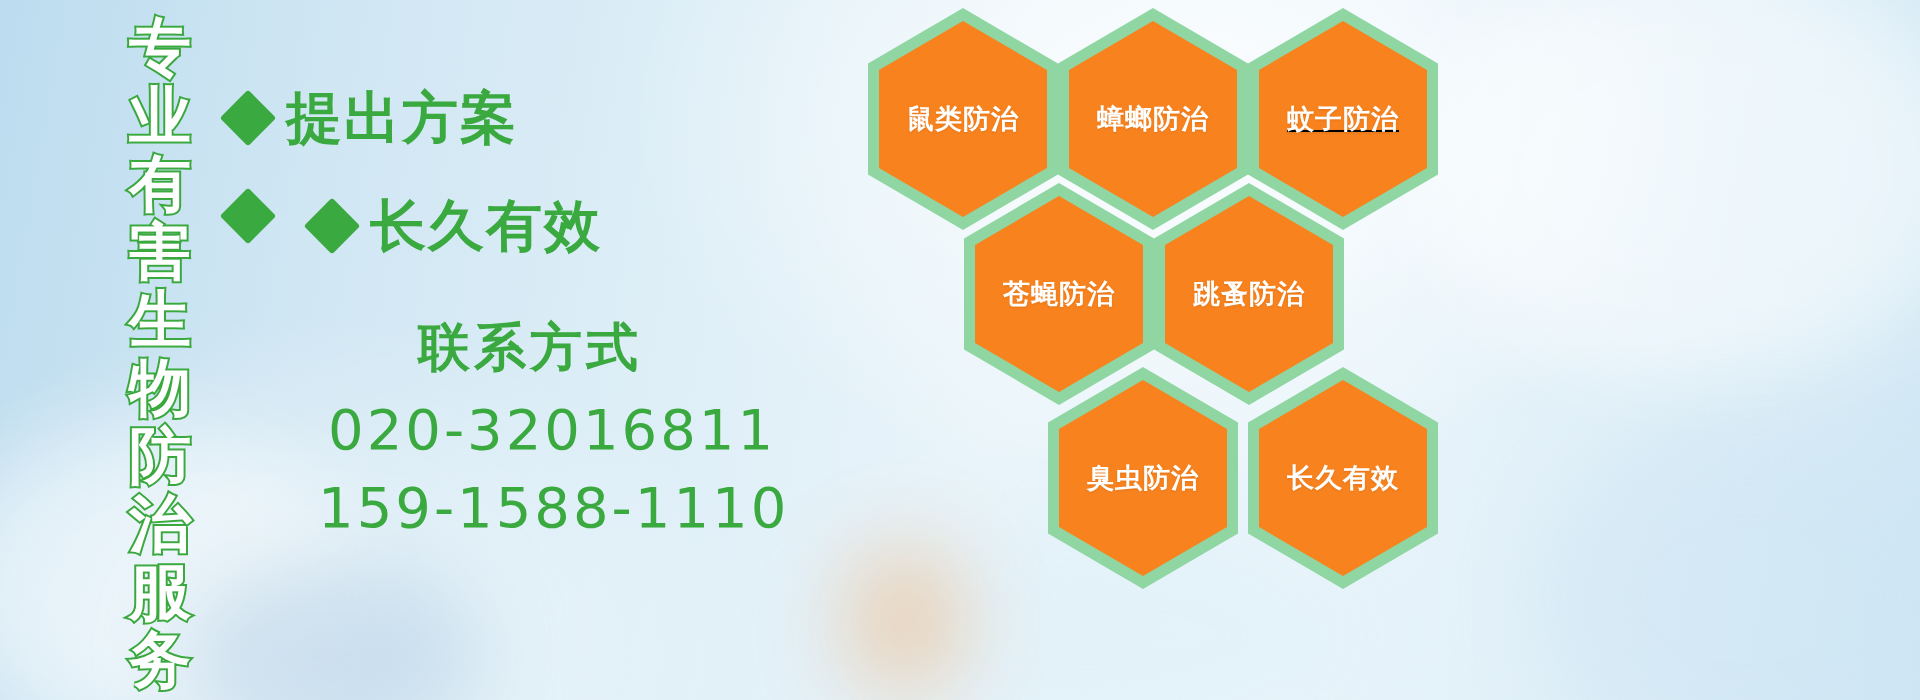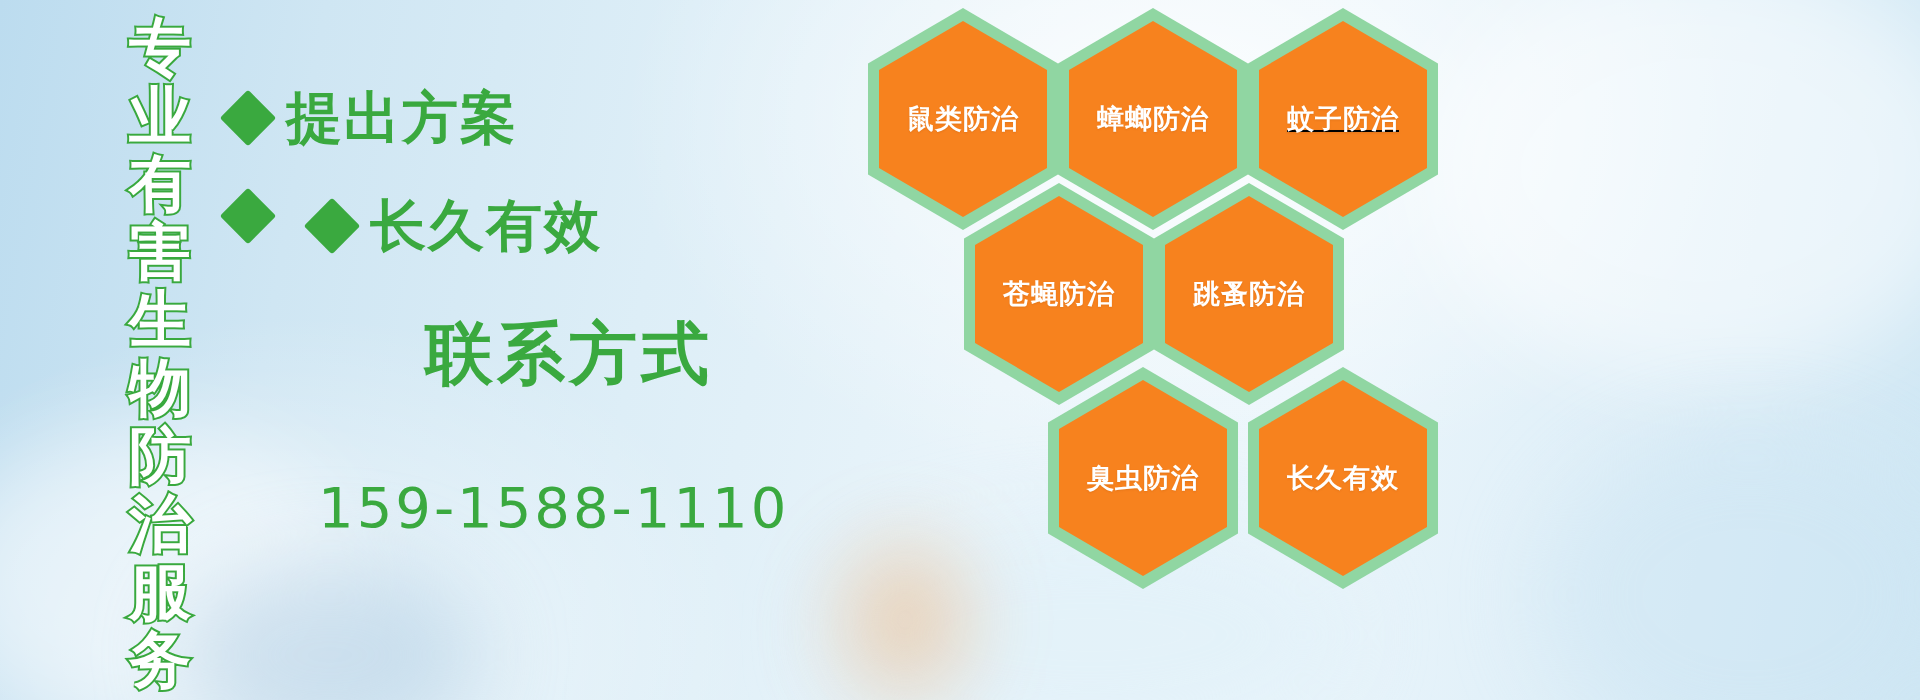--- a/index.html
+++ b/index.html
@@ -52,25 +52,24 @@
   .feat{display:flex;align-items:center;}
   .dia{
     width:40px;height:40px;background:#3aa93f;
     transform:rotate(45deg);
     margin-right:18px;flex:none;border-radius:3px;
   }
   .feat-label{font-size:56px;line-height:60px;letter-spacing:2px;white-space:nowrap;}
   .gap{width:26px;}
 
   #contact-title{
-    position:absolute;top:325px;left:190px;
-    color:#3aa93f;font-weight:bold;font-size:68px;line-height:58px;
+    position:absolute;top:318px;left:190px;
+    color:#3aa93f;font-weight:bold;font-size:52px;line-height:58px;
     letter-spacing:4px;
     font-family:"DejaVu Sans","Liberation Sans",sans-serif;
-    margin-left:7px;
   }
   .phone{
     position:absolute;color:#3aa93f;font-weight:normal;
     font-size:56px;line-height:60px;letter-spacing:3px;white-space:nowrap;
     font-family:"DejaVu Sans","Liberation Sans",sans-serif;
   }
   .phone.p1{top:400px;left:100px;}
   .phone.p2{top:478px;left:90px;}
 
   
@@ -145,20 +144,21 @@
         <span class="dia"></span>
       </div>
       <span class="gap"></span>
       <div class="feat">
         <span class="dia"></span>
         <span class="feat-label">长久有效</span>
       </div>
     </div>
 
     <div id="contact-title">联系方式</div>
+    <div class="phone p1">020-32016811</div>
     <div class="phone p2">159-1588-1110</div>
   </div>
 
   <div id="comb">
 
     <div class="hex hx1">
       <span class="outer"></span>
       <span class="inner"></span>
       <span class="htext">鼠类防治</span>
     </div>

